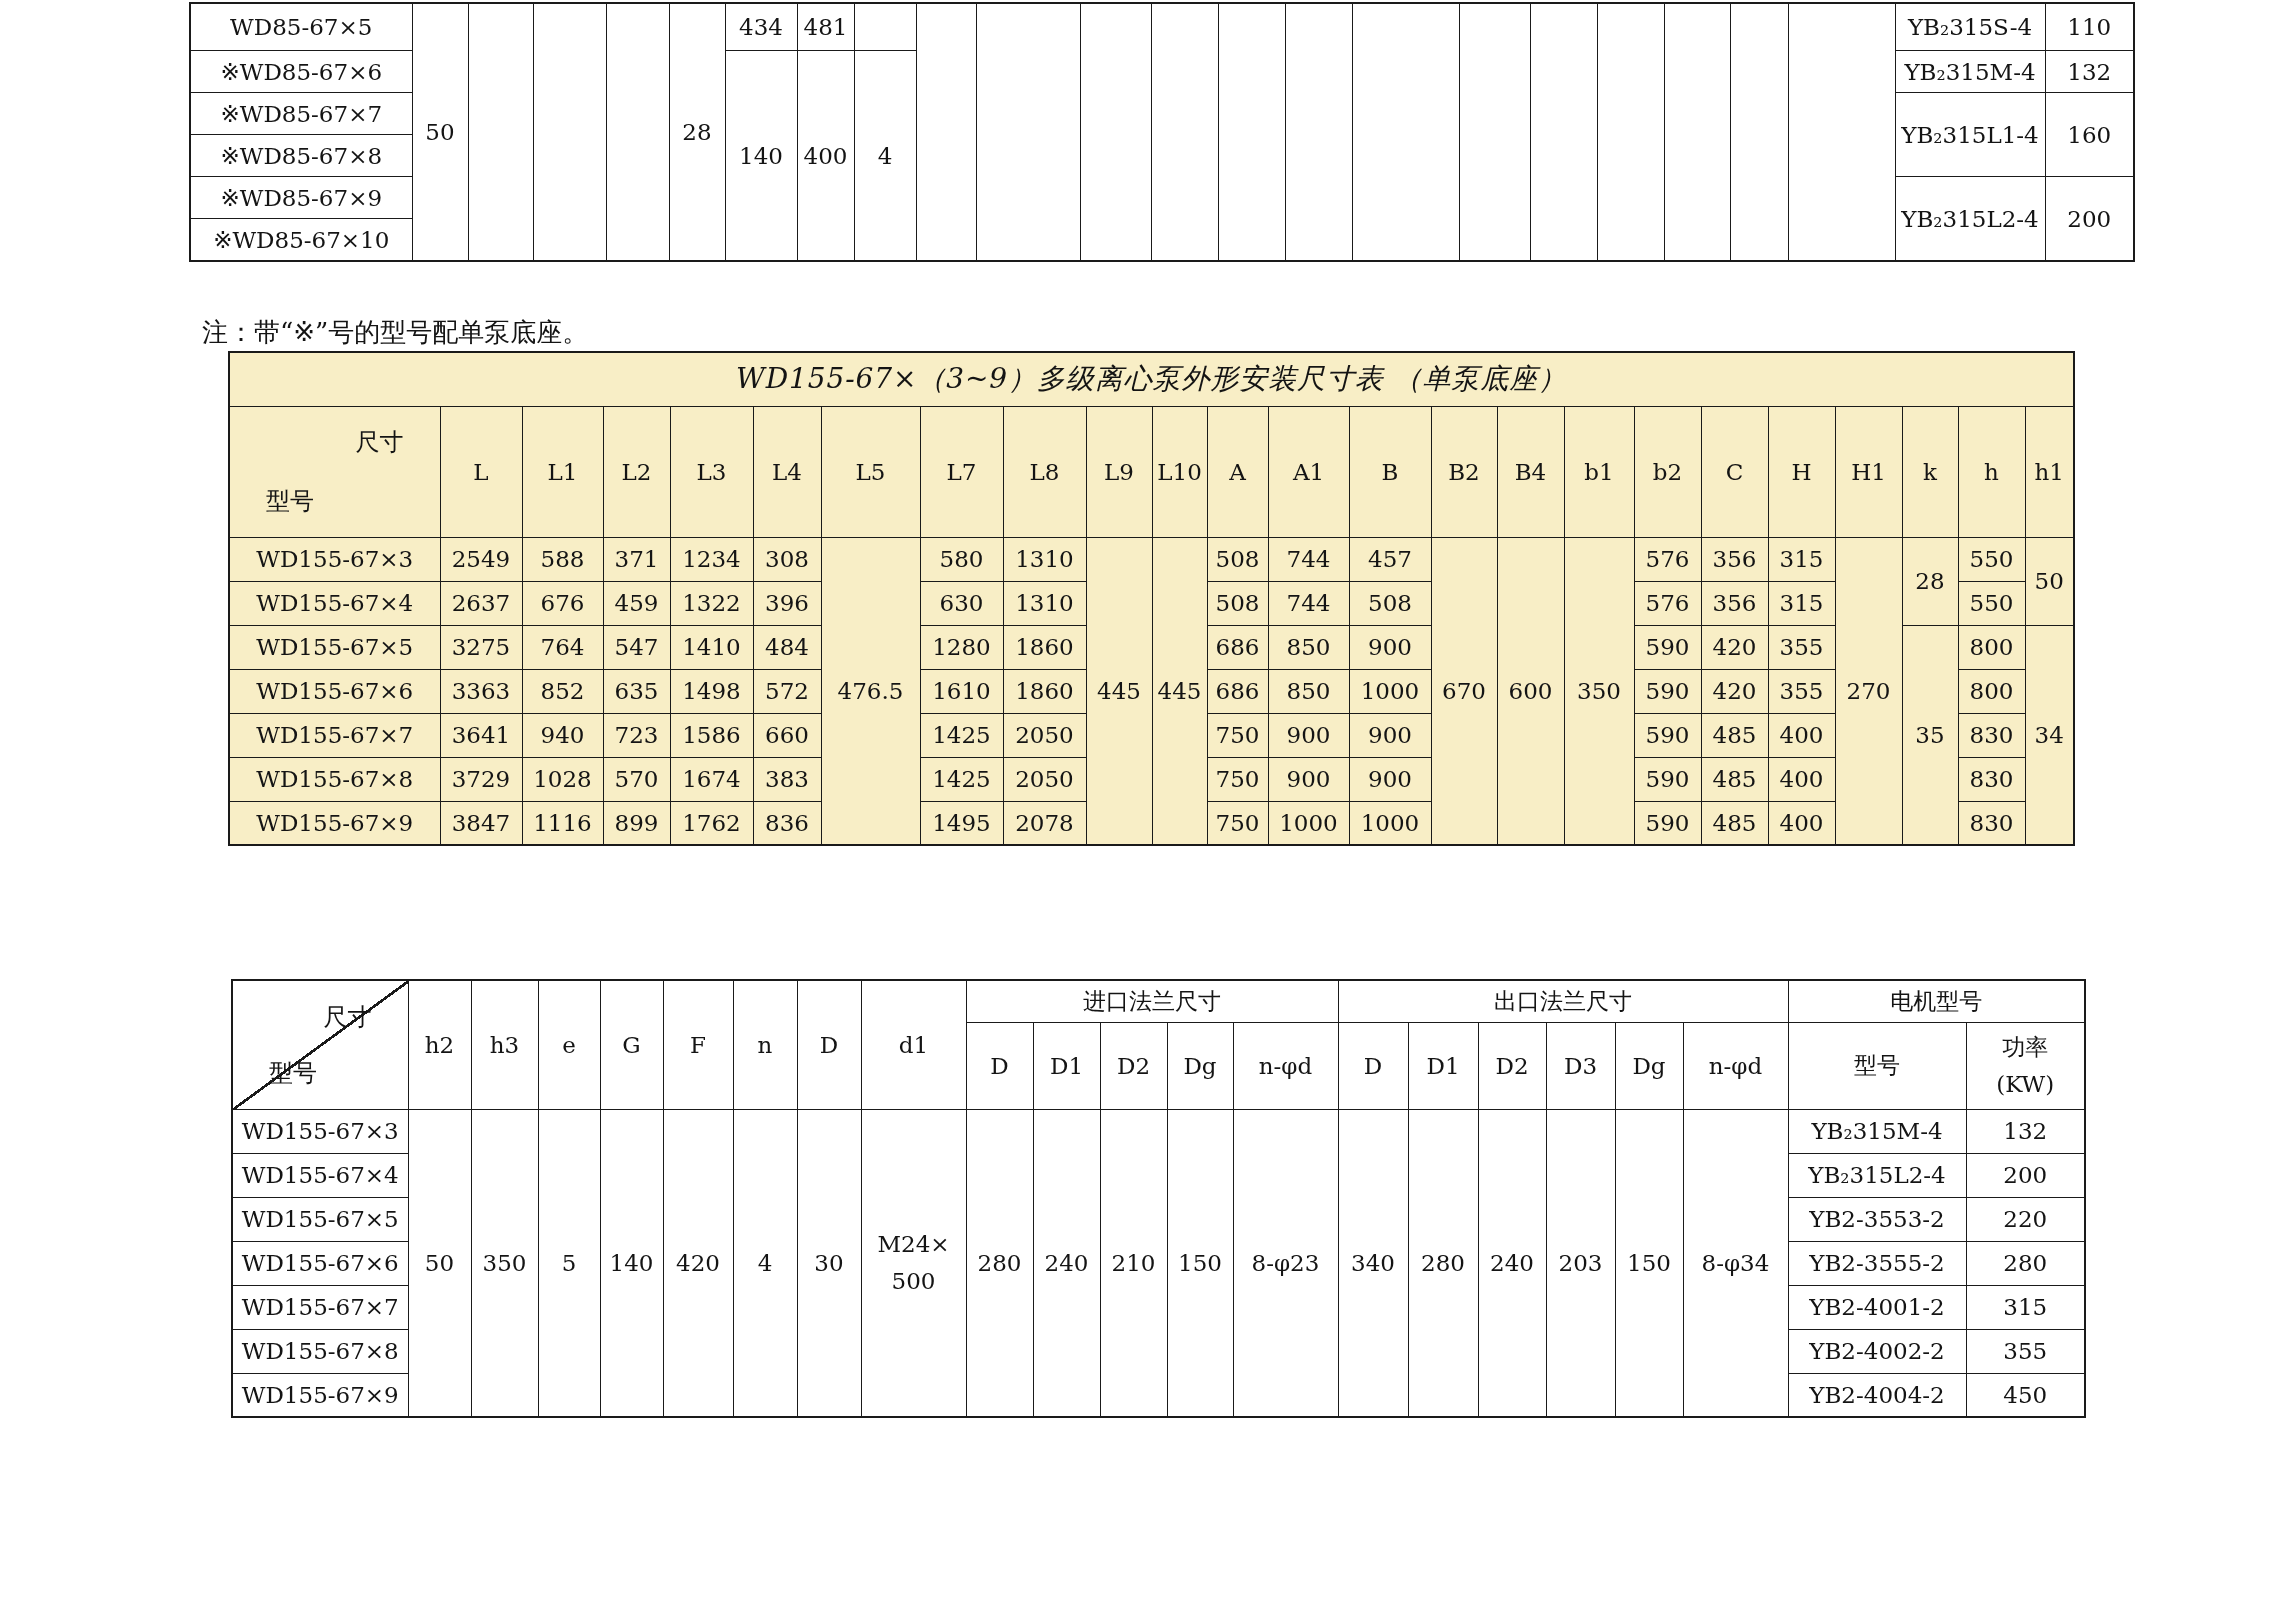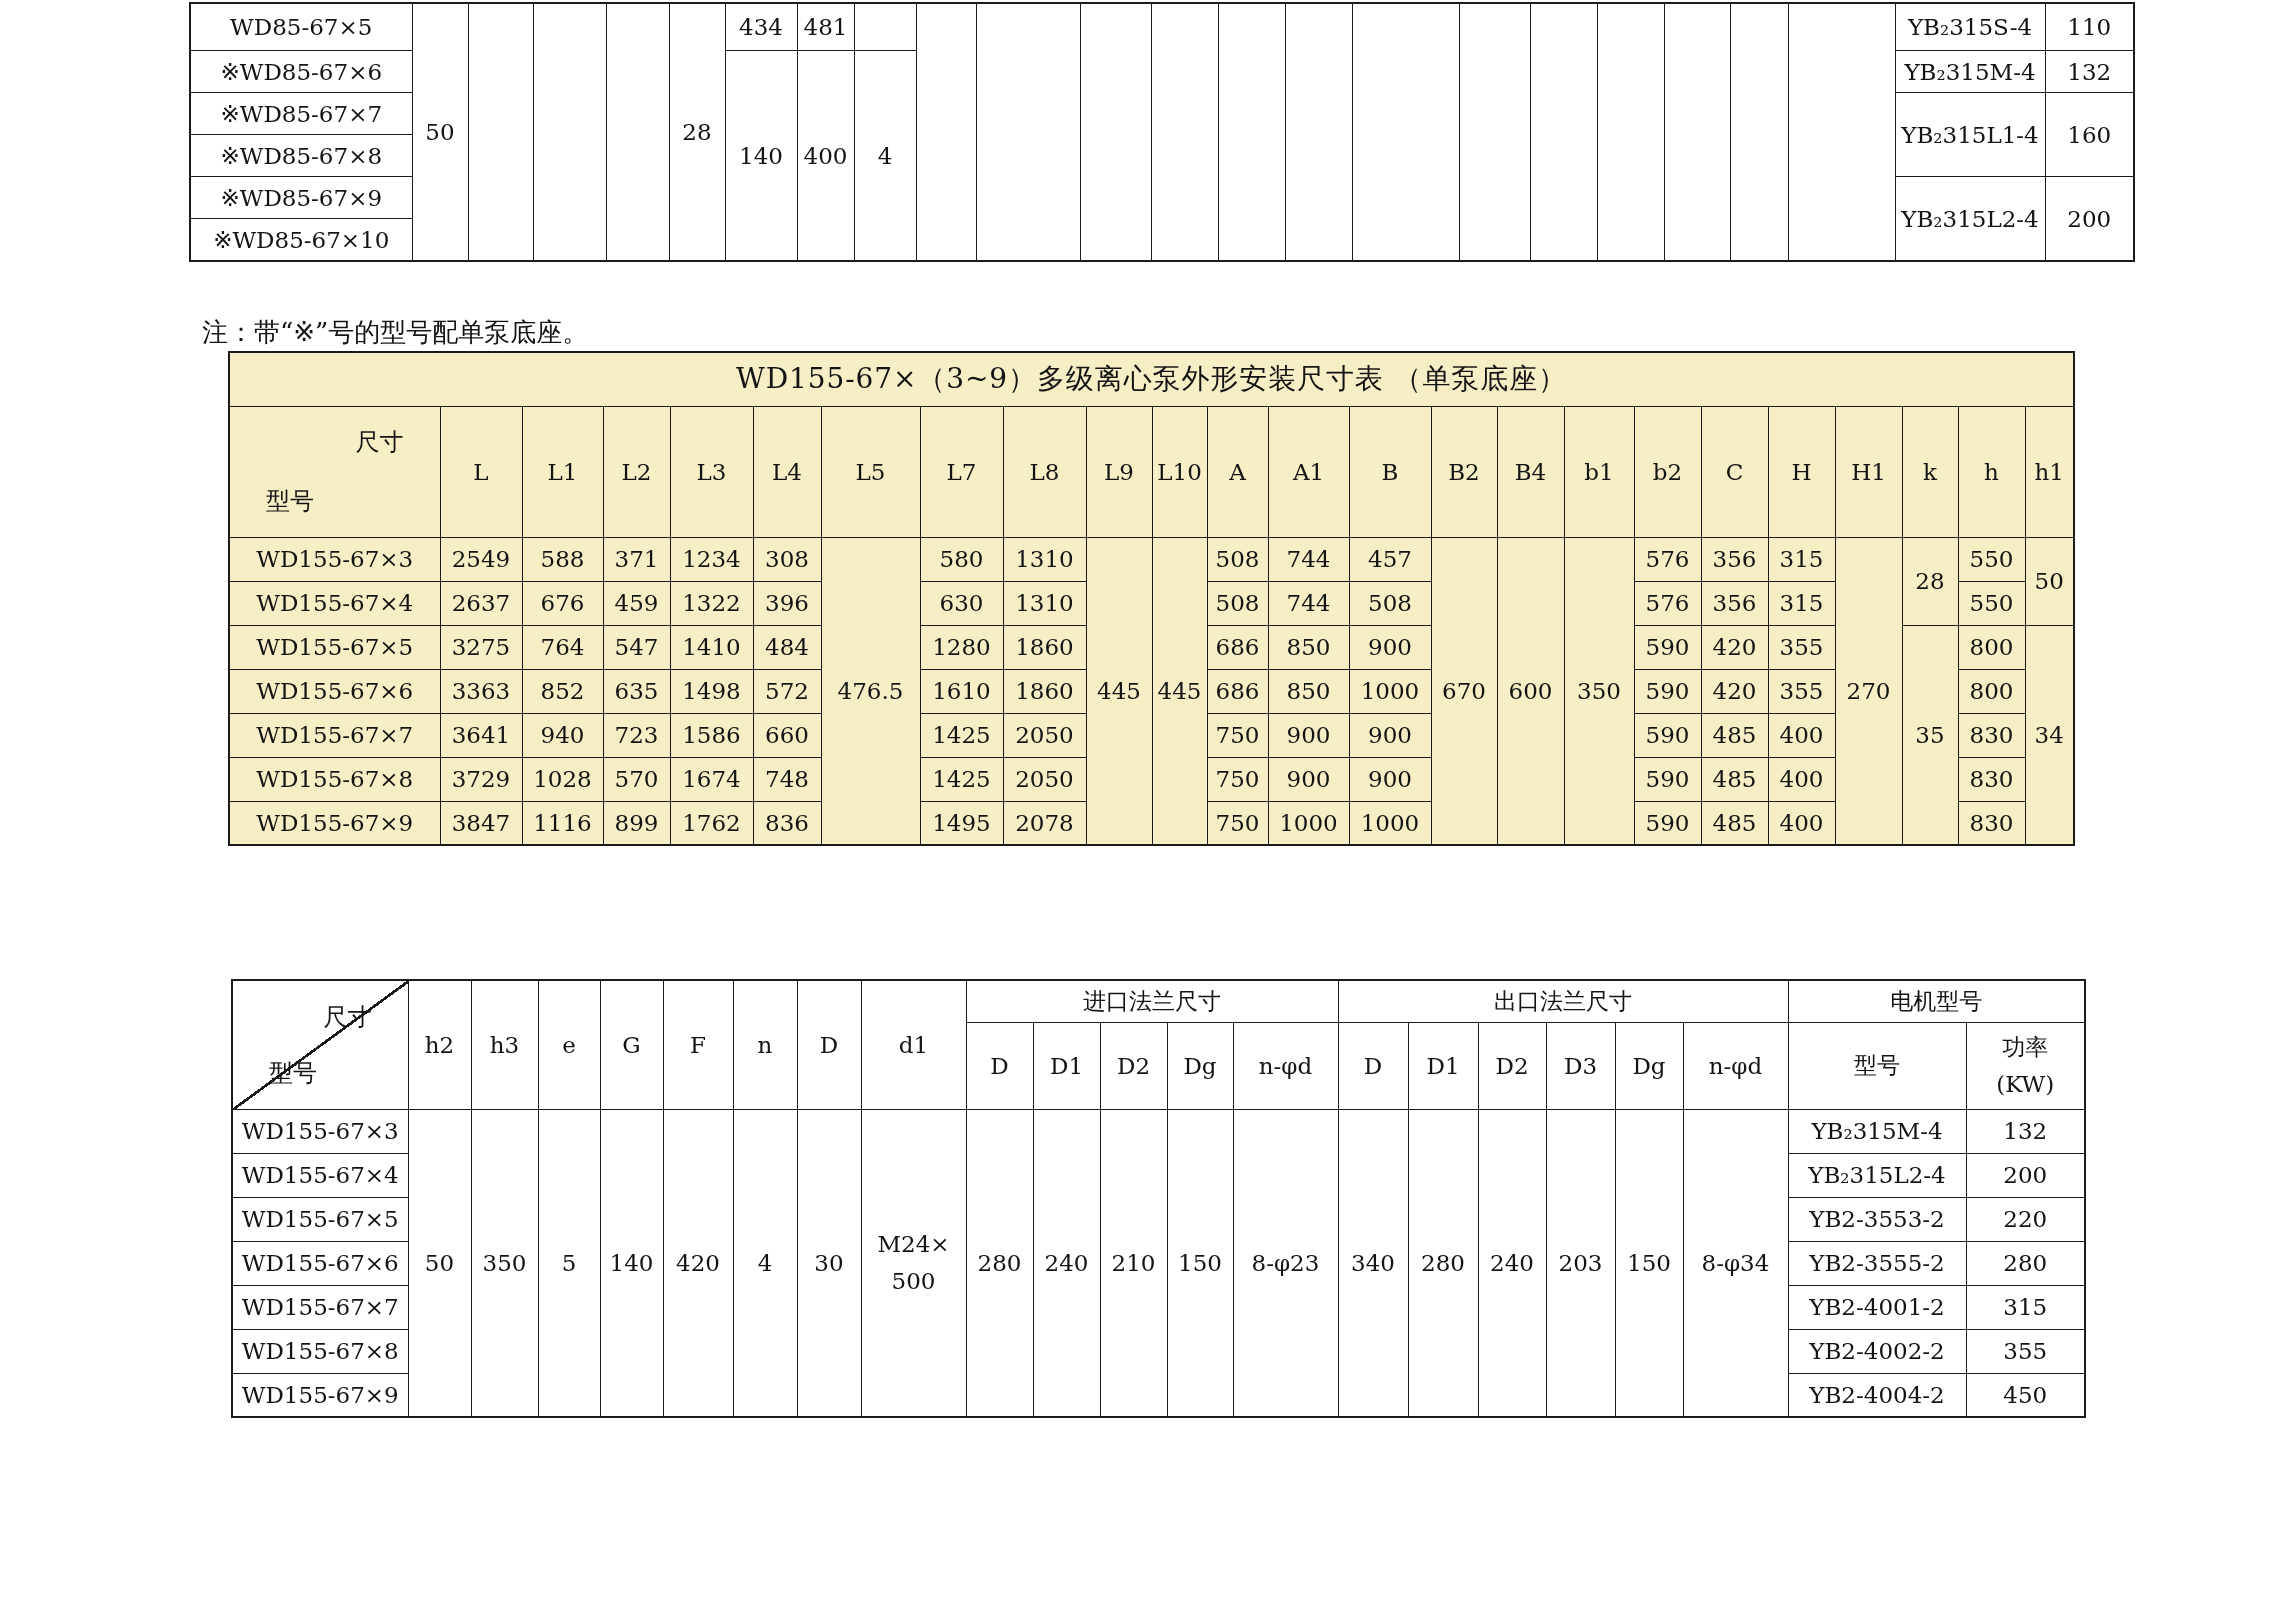--- a/index.html
+++ b/index.html
@@ -9,21 +9,21 @@
   table.tb td{border:1.8px solid #1a1a1a;text-align:center;vertical-align:middle;
               padding:0;font-size:23px;color:#141414;overflow:hidden;}
   .pos{position:absolute;}
   
   .t1 tr{height:42px;}
   .t1 tr.r0{height:48px;}
   
   .note{position:absolute;left:202px;top:315px;font-size:26px;color:#141414;}
   
   .t2 td{background:#f8eec6;}
-  .t2 .title-row{height:54px;}
+  .t2 .title-row{height:54px;font-style:italic;}
   .t2 .title-cell{font-size:28px;letter-spacing:0.9px;}
   .t2 .head-row{height:131px;}
   .t2 tr.body{height:44px;}
   
   .t3 tr.h1{height:42px;}
   .t3 tr.h2{height:87px;}
   .t3 tr.body{height:44px;}
   
   .diag{position:relative;
     background-image:linear-gradient(to bottom right,
@@ -276,21 +276,21 @@
       <td>485</td>
       <td>400</td>
       <td>830</td>
     </tr>
     <tr class="body">
       <td>WD155-67×8</td>
       <td>3729</td>
       <td>1028</td>
       <td>570</td>
       <td>1674</td>
-      <td>748</td>
+      <td>383</td>
       <td>1425</td>
       <td>2050</td>
       <td>750</td>
       <td>900</td>
       <td>900</td>
       <td>590</td>
       <td>485</td>
       <td>400</td>
       <td>830</td>
     </tr>

